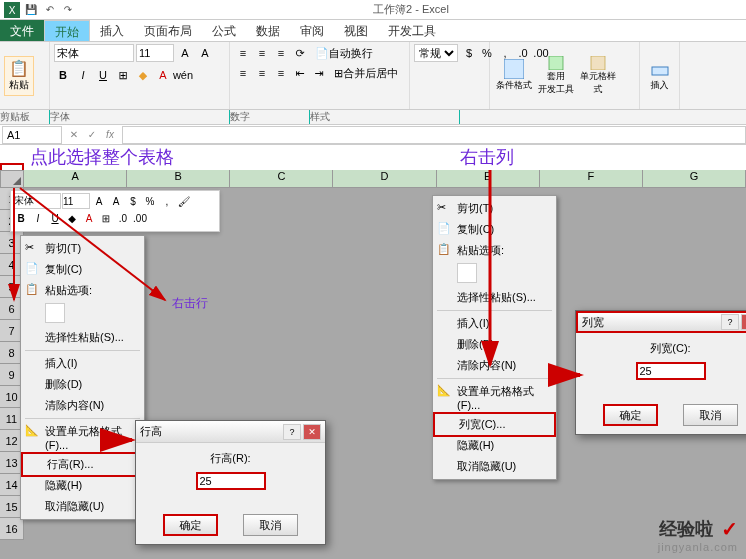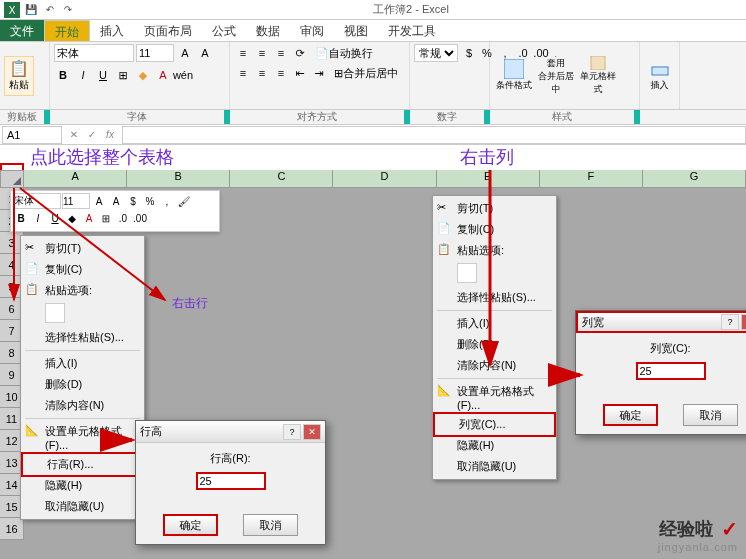--- a/index.html
+++ b/index.html
@@ -7,38 +7,38 @@
   
   .titlebar { height: 20px; background: #fff; display: flex; align-items: center; border-bottom: 1px solid #ccc; }
   .titlebar .excel-icon { width: 16px; height: 16px; margin: 0 4px; display: inline-block; }
   .titlebar .quicks { display: flex; gap: 2px; }
   .titlebar .qbtn { width: 16px; height: 16px; display: flex; align-items: center; justify-content: center; font-size: 10px; color: #555; }
   .titlebar .title { flex: 1; text-align: center; font-size: 11px; color: #555; }
   
   .tabs { height: 22px; background: #fff; display: flex; border-bottom: 1px solid #ccc; }
   .tab { padding: 3px 10px; font-size: 12px; color: #333; cursor: pointer; }
   .tab.file { background: #217346; color: #fff; }
-  .tab.active { background: #eab308; color: #217346; border: 1px solid #ccc; border-bottom: none; }
+  .tab.active { background: #7dd3fc; color: #217346; border: 1px solid #ccc; border-bottom: none; }
   
   .ribbon { height: 68px; background: #f3f3f3; border-bottom: 1px solid #ccc; display: flex; }
   .rgroup { border-right: 1px solid #ddd; padding: 2px 4px; display: flex; flex-direction: column; position: relative; }
   .rgroup .content { flex: 1; display: flex; align-items: center; gap: 2px; }
   .paste-big { width: 30px; height: 40px; border: 1px solid #fcd291; background: #fdf4e3; display: flex; flex-direction: column; align-items: center; justify-content: center; font-size: 10px; }
   .paste-big .icon { font-size: 16px; }
   .font-group .row { display: flex; gap: 2px; margin-bottom: 2px; }
   .font-select { width: 80px; height: 18px; font-size: 11px; border: 1px solid #ccc; background: #fff; padding: 0 2px; }
   .size-select { width: 38px; height: 18px; font-size: 11px; border: 1px solid #ccc; background: #fff; padding: 0 2px; }
   .rbtn { width: 18px; height: 18px; font-size: 11px; display: flex; align-items: center; justify-content: center; border: 1px solid transparent; }
   .align-group .row { display: flex; gap: 1px; }
   .num-select { width: 60px; height: 18px; font-size: 11px; border: 1px solid #ccc; background: #fff; }
   .styles-btn { width: 40px; height: 40px; display: flex; flex-direction: column; align-items: center; justify-content: center; font-size: 9px; text-align: center; }
   .styles-btn svg { width: 20px; height: 20px; }
   
   .group-labels { height: 15px; background: #f3f3f3; border-bottom: 1px solid #ccc; display: flex; font-size: 10px; color: #666; }
-  .glabel { text-align: center; border-right: 6px solid #14b8a6; }
+  .glabel { border-right: 1px solid #14b8a6; }
   
   .namebox-row { height: 20px; background: #fff; border-bottom: 1px solid #ccc; display: flex; align-items: center; }
   .namebox { width: 60px; height: 18px; border: 1px solid #ccc; font-size: 11px; padding: 0 4px; margin-left: 2px; }
   .fx-btns { display: flex; gap: 2px; margin: 0 4px; }
   .fx-btn { width: 16px; height: 16px; font-size: 10px; display: flex; align-items: center; justify-content: center; color: #888; }
   .formula-bar { flex: 1; height: 18px; border: 1px solid #ccc; }
   
   .annot-row { height: 25px; background: #fff; position: relative; }
   .annotation { position: absolute; font-size: 18px; color: #6d28d9; }
   .red-box { position: absolute; border: 2px solid #c00; }
@@ -194,21 +194,21 @@
         <svg viewBox="0 0 20 20">
             <rect width="20" height="20" fill="#d0e8ff" stroke="#4080c0"></rect>
           </svg>
         <span>条件格式</span>
       </div>
       <div class="styles-btn">
         <svg viewBox="0 0 20 20">
             <rect width="20" height="20" fill="#c0f0c0" stroke="#40a040"></rect>
           </svg>
         <span style="white-space:pre-line">套用
-合并后居中</span>
+开发工具</span>
       </div>
       <div class="styles-btn">
         <svg viewBox="0 0 20 20">
             <rect width="20" height="20" fill="#f0e0c0" stroke="#c0a040"></rect>
           </svg>
         <span>单元格样式</span>
       </div>
     </div>
   </div>
   <div class="rgroup" style="width:40px">
@@ -219,21 +219,20 @@
           </svg>
         <span>插入</span>
       </div>
     </div>
   </div>
 </div>
 
 <div class="group-labels">
   <div class="glabel" style="width:50px">剪贴板</div>
   <div class="glabel" style="width:180px">字体</div>
-  <div class="glabel" style="width:180px">对齐方式</div>
   <div class="glabel" style="width:80px">数字</div>
   <div class="glabel" style="width:150px">样式</div>
 </div>
 
 <div class="namebox-row">
   <input class="namebox" value="A1" style="">
   <div class="fx-btns">
     <span class="fx-btn">✕</span>
     <span class="fx-btn">✓</span>
     <span class="fx-btn">

